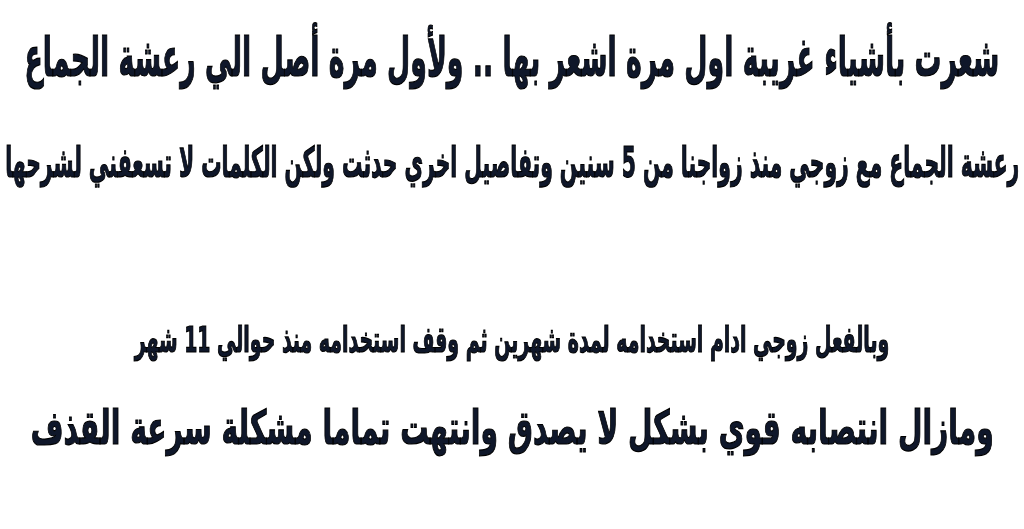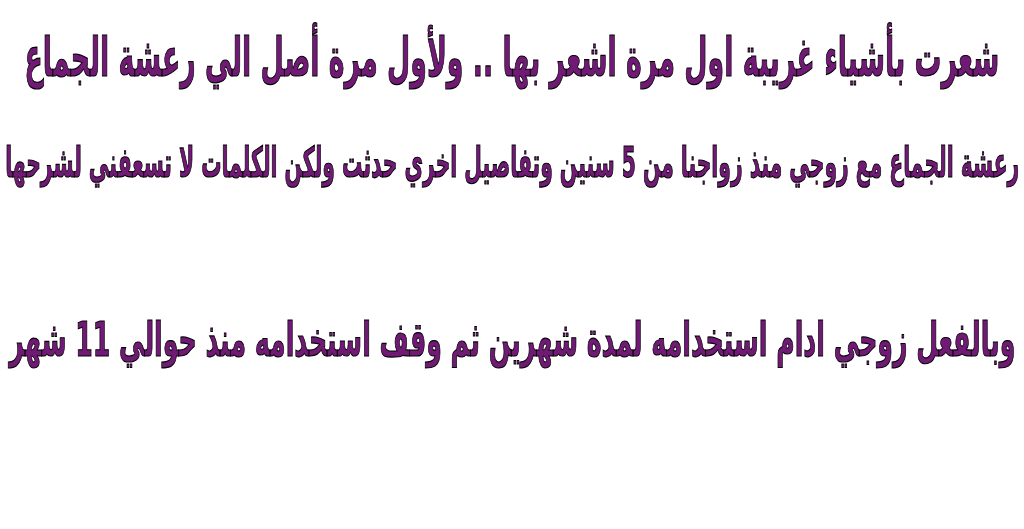--- a/index.html
+++ b/index.html
@@ -16,48 +16,51 @@
     font-family: "DejaVu Sans", sans-serif;
   }
   .line {
     position: absolute;
     left: 0;
     right: 0;
     display: flex;
     justify-content: center;
     align-items: center;
     direction: rtl;
-    color: #701a75;
+    color: #0f172a;
     font-weight: bold;
     white-space: nowrap;
   }
   .line > span {
     display: inline-block;
     transform-origin: center center;
     -webkit-text-stroke: 1.2px #000000;
   }
   
   .line-1 { top: 6px;   height: 102px; font-size: 54px; }
   .line-2 { top: 116px; height: 92px;  font-size: 42px; }
   .line-3 { top: 206px; height: 92px;  font-size: 56px; }
-  .line-4 { top: 291px; height: 96px;  font-size: 48px; }
+  .line-4 { top: 291px; height: 96px;  font-size: 36px; }
   .line-5 { top: 385px; height: 84px;  font-size: 47px; }
 </style>
 </head>
 <body>
 
 <div class="canvas">
 
   <div class="line line-1">
     <span style="transform: scaleX(0.495458);">شعرت بأشياء غريبة اول مرة اشعر بها .. ولأول مرة أصل الي رعشة الجماع</span>
   </div>
 
   <div class="line line-2">
     <span style="transform: scaleX(0.483224);">رعشة الجماع مع زوجي منذ زواجنا من 5 سنين وتفاصيل اخري حدثت ولكن الكلمات لا تسعفني لشرحها</span>
   </div>
 
 
   <div class="line line-4">
     <span style="transform: scaleX(0.525429);">وبالفعل زوجي ادام استخدامه لمدة شهرين ثم وقف استخدامه منذ حوالي 11 شهر</span>
   </div>
 
+  <div class="line line-5">
+    <span style="transform: scaleX(0.599387);">ومازال انتصابه قوي بشكل لا يصدق وانتهت تماما مشكلة سرعة القذف</span>
+  </div>
 
 </div>
 
 </body></html>

